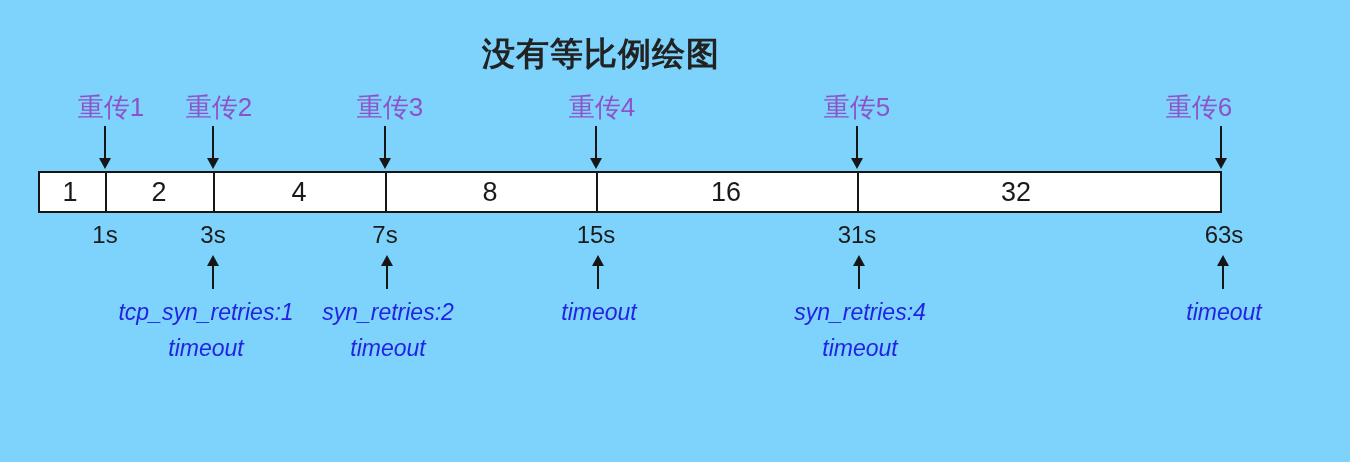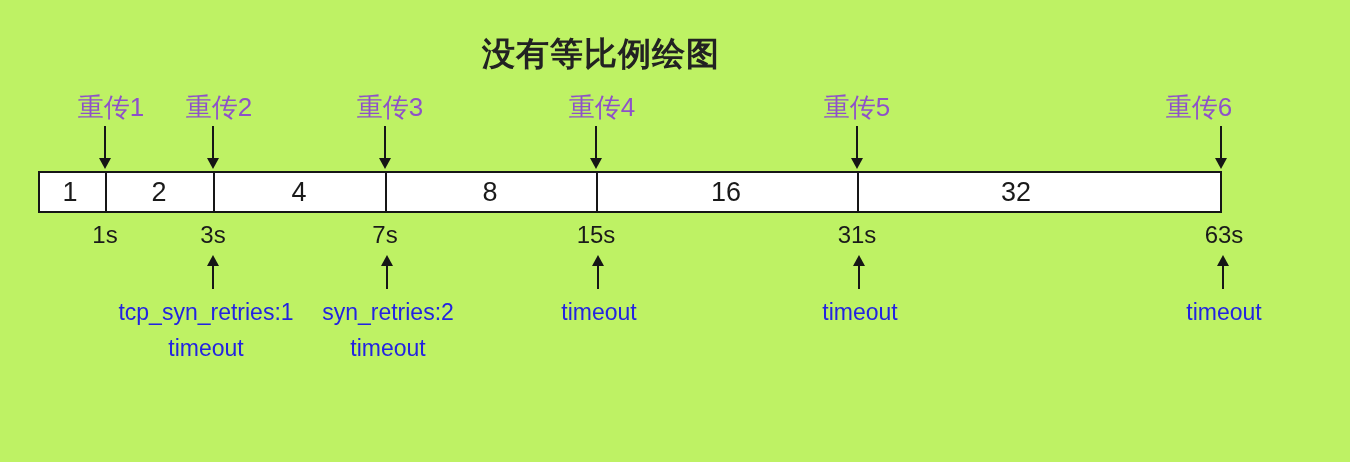--- a/index.html
+++ b/index.html
@@ -1,19 +1,19 @@
 <!DOCTYPE html>
 <html><head>
 <meta charset="utf-8">
 <style>
   html,body{margin:0;padding:0;background:#ffffff;}
   .canvas{
     position:relative;
     width:1350px;height:462px;
-    background:#bef264;
+    background:#7dd3fc;
     font-family:"Liberation Sans","DejaVu Sans",sans-serif;
     overflow:hidden;
   }
   .abs{position:absolute;}
   .cx{transform:translateX(-50%);}
   .title{
     top:32px;left:601px;
     font-size:33px;font-weight:600;color:#222222;
     white-space:nowrap;letter-spacing:1px;
   }
@@ -40,21 +40,21 @@
     top:177px;
     font-size:27px;color:#1a1a1a;white-space:nowrap;
   }
   .tick-label{
     top:221px;
     font-size:24px;color:#1a1a1a;white-space:nowrap;
   }
   .annot{
     top:294px;
     font-size:23px;line-height:36px;color:#2323E1;
-    text-align:center;white-space:nowrap;
+    text-align:center;white-space:nowrap;font-style:italic;
   }
 </style>
 </head>
 <body>
 
 <div class="canvas">
 
   <div class="abs cx title">没有等比例绘图</div>
 
   <div class="abs cx retrans-label" style="left:111px">重传1</div>
@@ -137,19 +137,20 @@
     <div>timeout</div>
   </div>
   <div class="abs cx annot" style="left:388px">
     <div>syn_retries:2</div>
     <div>timeout</div>
   </div>
   <div class="abs cx annot" style="left:599px">
     <div>timeout</div>
   </div>
   <div class="abs cx annot" style="left:860px">
+    <div>syn_retries:4</div>
     <div>timeout</div>
   </div>
   <div class="abs cx annot" style="left:1224px">
     <div>timeout</div>
   </div>
 
 </div>
 
 </body></html>

